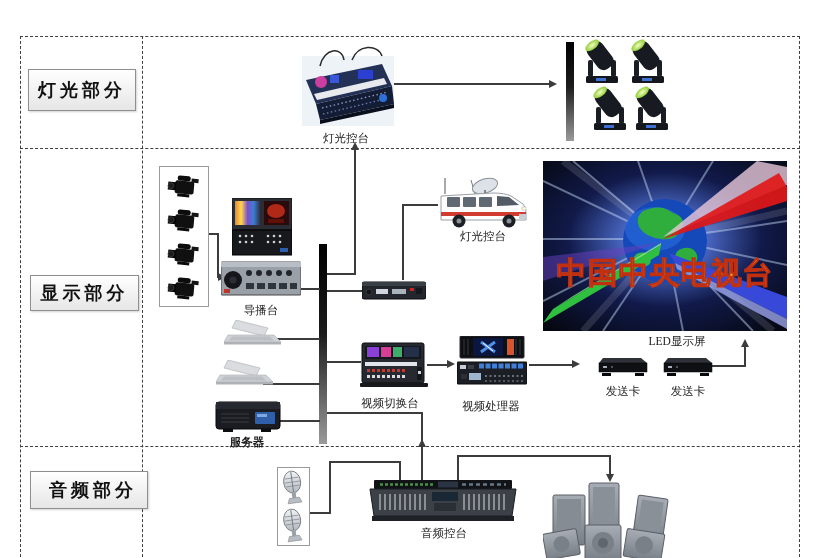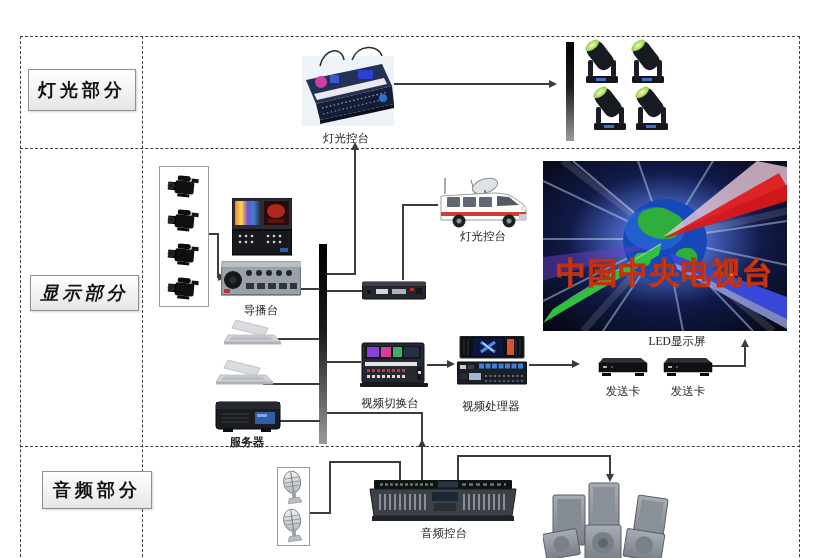--- a/index.html
+++ b/index.html
@@ -166,21 +166,21 @@
               <rect x="13" y="2" width="18" height="30" rx="7" fill="#171a20"></rect>
               <ellipse cx="22" cy="4" rx="8" ry="4" fill="url(#lensGrad)"></ellipse>
             </g>
         </g>
       </g>
     </svg>
   </div>
 
   <div class="lbl" style="left:346px;top:107px;">灯光控台</div>
 
-  <div class="secbox" style="left:30px;top:251px;width:107px;height:34px;font-style:italic;">
+  <div class="secbox" style="left:30px;top:251px;width:107px;height:34px;">
       <span>显示部分</span>
     </div>
 
   <div class="cambox" style="left:159px;top:142px;width:48px;height:139px;">
     <svg width="48" height="139" viewBox="0 0 48 139">
       <g>
         <g transform="translate(8,6) rotate(5 17 14)">
           <rect x="9" y="3" width="13" height="5" rx="2" fill="#0c0c0c"></rect>
             <rect x="7" y="8" width="19" height="13" rx="2" fill="#101010"></rect>
           <rect x="0" y="10" width="8" height="8" fill="#060606"></rect>
@@ -460,21 +460,21 @@
       <polygon points="118,82 30,135 10,148 118,84" fill="#90e890" opacity="0.8"></polygon>
       <polygon points="118,84 10,148 0,162 116,94" fill="#30c040"></polygon>
       <polygon points="126,92 244,136 244,158 132,102" fill="#3848d8"></polygon>
       <polygon points="132,102 244,158 244,168 134,108" fill="#9aa4e8" opacity="0.8"></polygon>
       <polygon points="0,96 116,82 0,120" fill="#6a40c0" opacity="0.5"></polygon>
       <text x="122" y="122" font-size="30" font-weight="bold" text-anchor="middle" font-family="'Liberation Serif','DejaVu Serif',serif" fill="#ffa02a" stroke="#c03010" stroke-width="1" letter-spacing="1">中国中央电视台</text>
     </svg>
   </div>
   <div class="lbl" style="left:677px;top:310px;">LED显示屏</div>
 
-  <div class="secbox" style="left:42px;top:447px;width:108px;height:36px;">
+  <div class="secbox" style="left:30px;top:447px;width:108px;height:36px;padding-left:8px;">
       <span>音频部分</span>
     </div>
 
   <div class="micbox" style="left:277px;top:443px;width:31px;height:77px;">
     <svg width="31" height="77" viewBox="0 0 31 77">
       <g>
         <g transform="translate(2,2) rotate(-8 13 18)">
           <ellipse cx="13" cy="12" rx="8.5" ry="11" fill="url(#micGrad)" stroke="#6a6f75" stroke-width="0.8"></ellipse>
           <g stroke="#8a9097" stroke-width="0.8">
               <line x1="6" y1="8" x2="20" y2="8"></line>

